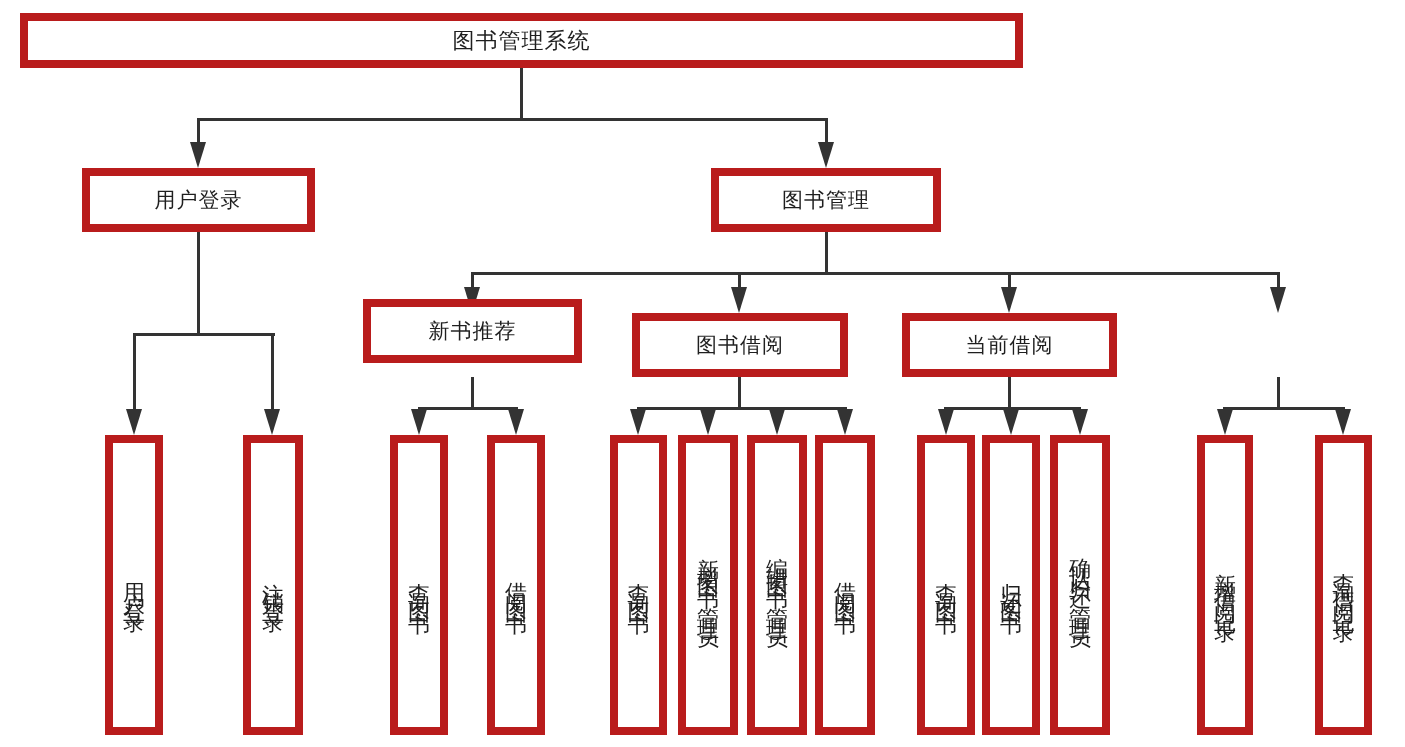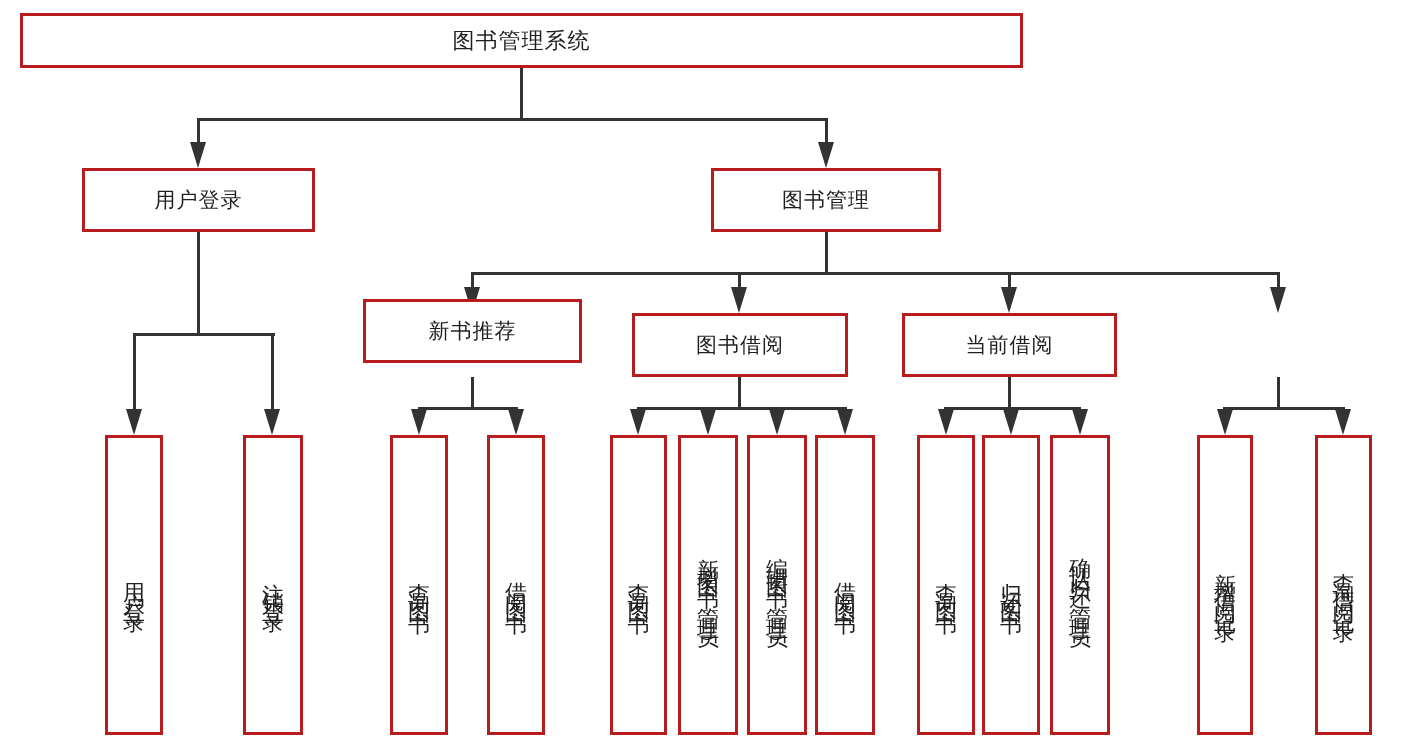--- a/index.html
+++ b/index.html
@@ -7,21 +7,21 @@
   .stage {
     position: relative;
     width: 1405px;
     height: 747px;
     background: #ffffff;
     overflow: hidden;
   }
   .node {
     position: absolute;
     box-sizing: border-box;
-    border: 3px solid #b91c1c;
+    border: 8px solid #b91c1c;
     background: #ffffff;
     display: flex;
     align-items: center;
     justify-content: center;
     color: #1f1f1f;
     font-size: 21px;
     letter-spacing: 1px;
     white-space: nowrap;
   }
   .root-node { font-size: 22px; }

